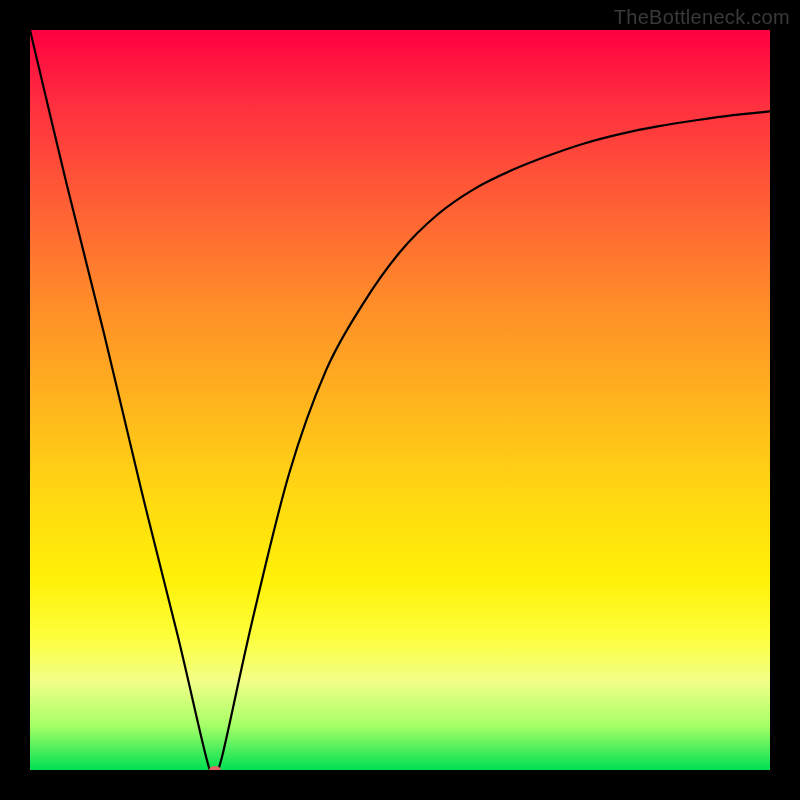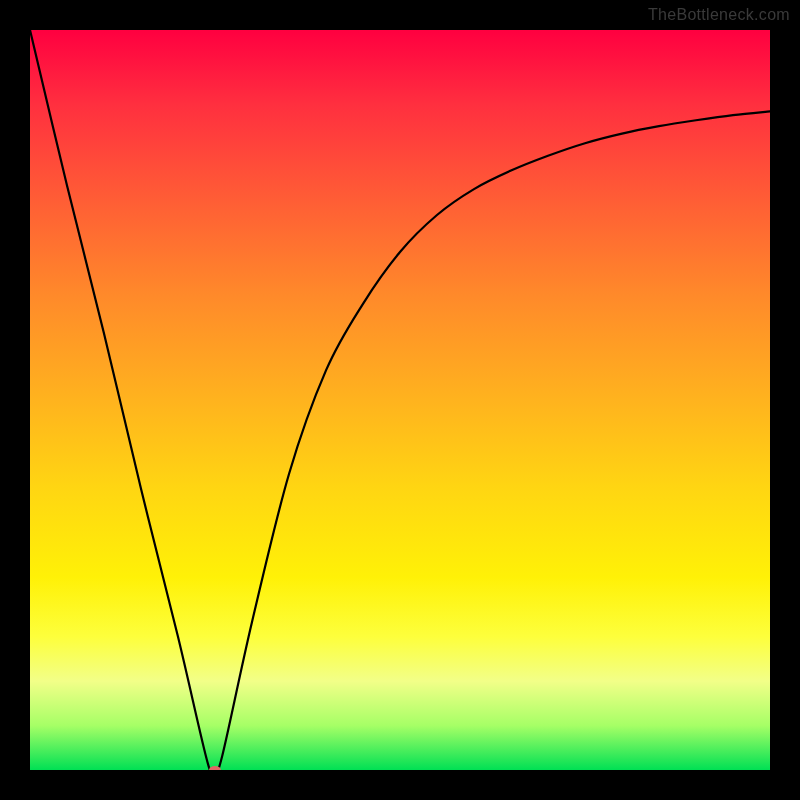--- a/index.html
+++ b/index.html
@@ -36,21 +36,21 @@
       #f2ff88 88%,
       #a6ff66 94%,
       #00e054 100%
     );
   }
   .watermark {
     position: absolute;
     top: 6px;
     right: 10px;
     color: #3a3a3a;
-    font-size: 16px;
+    font-size: 20px;
     font-weight: 500;
     letter-spacing: 0.3px;
     user-select: none;
   }
   svg.curve {
     position: absolute;
     left: 0;
     top: 0;
     width: 740px;
     height: 740px;

